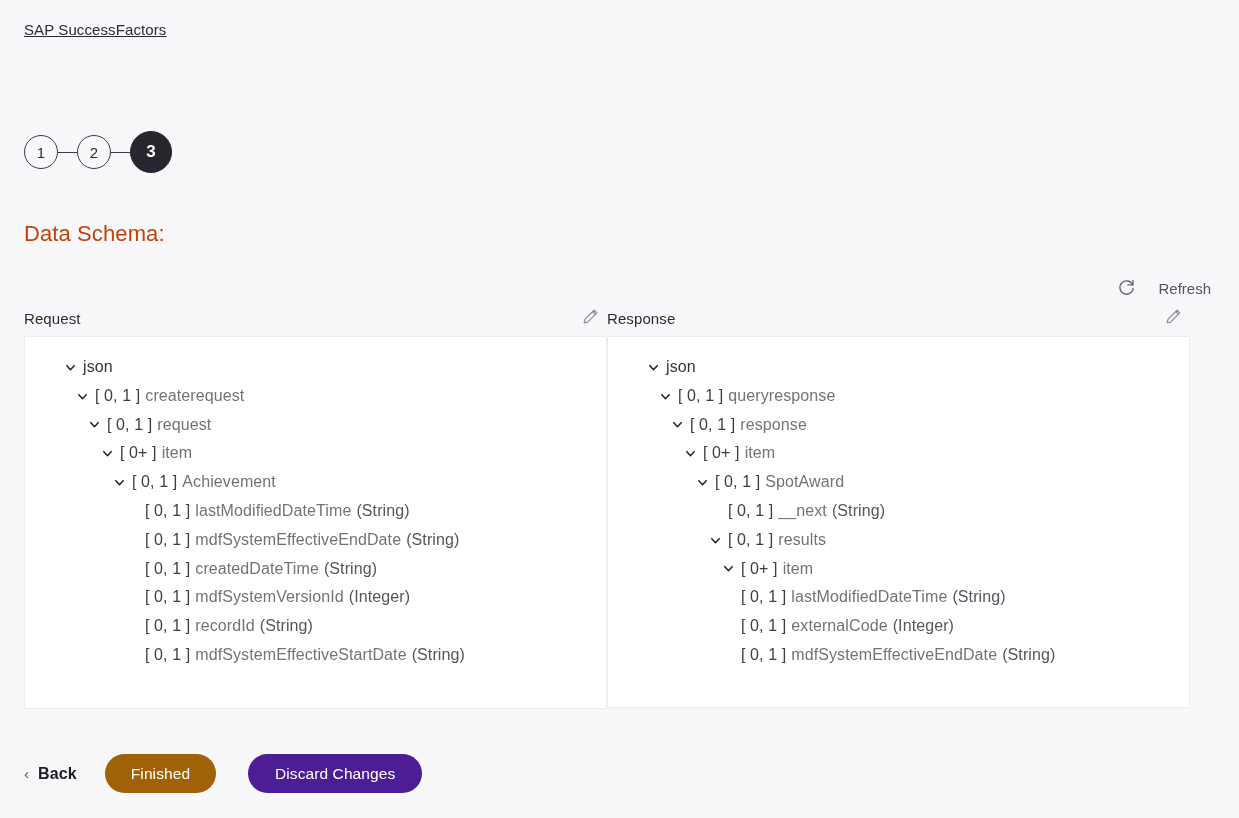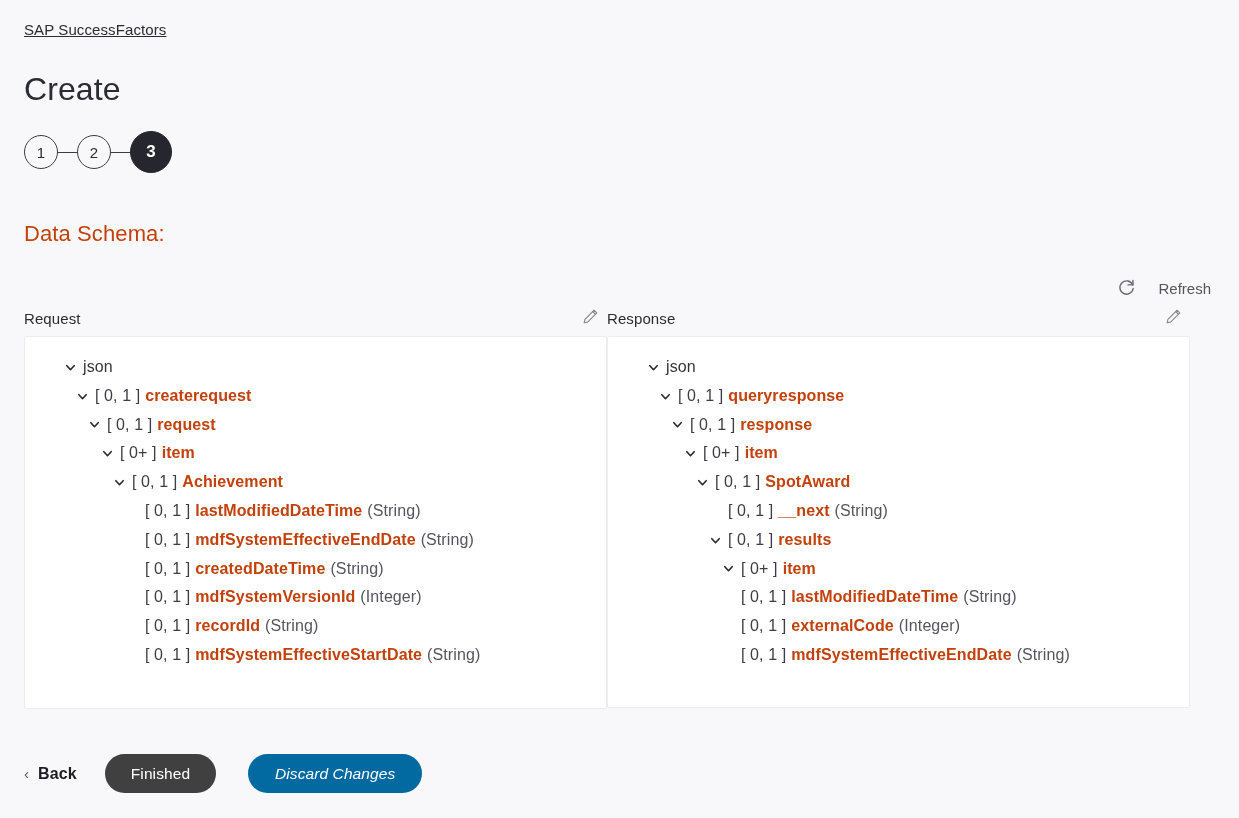--- a/index.html
+++ b/index.html
@@ -93,21 +93,21 @@
   }
   .node .chev {
     width: 14px; height: 14px; margin-right: 6px;
     flex: 0 0 auto; display: flex; align-items: center; justify-content: center;
     cursor: pointer;
   }
   .node .chev.empty { cursor: default; }
   .node .card {
     color: #3d3d46; font-weight: 400; margin-right: 5px; letter-spacing: .1px;
   }
-  .node .nm { color: #c2410c; font-weight: 700; letter-spacing: .1px; }
+  .node .nm { color: #737373; font-weight: 400; letter-spacing: .1px; }
   .node .nm.plain { font-weight: 400; color: #35353d; }
   .node .ty { color: #55555f; font-weight: 400; margin-left: 5px; letter-spacing: .1px; }
 
   .d0 { padding-left: 38px; }
   .d1 { padding-left: 50px; }
   .d2 { padding-left: 62px; }
   .d3 { padding-left: 75px; }
   .d4 { padding-left: 87px; }
   .d5 { padding-left: 100px; }
   .d6 { padding-left: 113px; }
@@ -128,31 +128,30 @@
   }
   .back-chevron { font-size: 15px; font-weight: 400; color: #55555f; line-height: 1; }
   .pill {
     border: none; border-radius: 22px; cursor: pointer;
     font-family: "Liberation Sans", sans-serif;
     font-size: 15.5px; color: #ffffff;
     height: 39px; padding: 0 26px;
     display: flex; align-items: center; justify-content: center;
     letter-spacing: .1px;
   }
-  .pill.primary { background: #404040; min-width: 110px; margin-right: 32px; }
-  .pill.secondary { background: #0369a1; min-width: 174px; font-style: italic; }
+  .pill.primary { background: #a16207; min-width: 110px; margin-right: 32px; }
+  .pill.secondary { background: #4c1d95; min-width: 174px; }
 </style>
 </head>
 <body>
 
 <div class="page">
 
   <a class="breadcrumb" href="#">SAP SuccessFactors</a>
 
-  <h1 class="page-title">Create</h1>
 
   <div class="stepper" id="stepper">
       <div class="step">1</div>
       <div class="step-line"></div>
       <div class="step">2</div>
       <div class="step-line"></div>
       <div class="step active">3</div>
     </div>
 
   <h2 class="section-heading">Data Schema:</h2>

